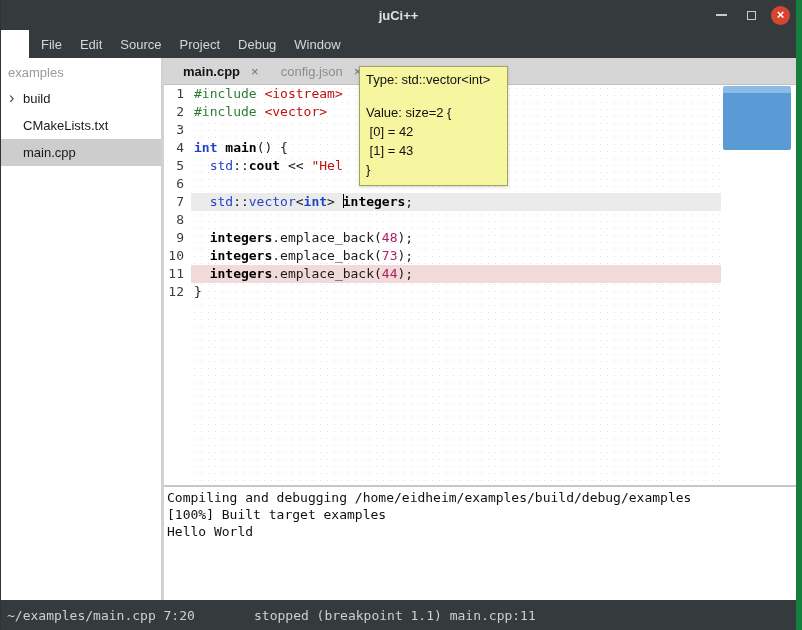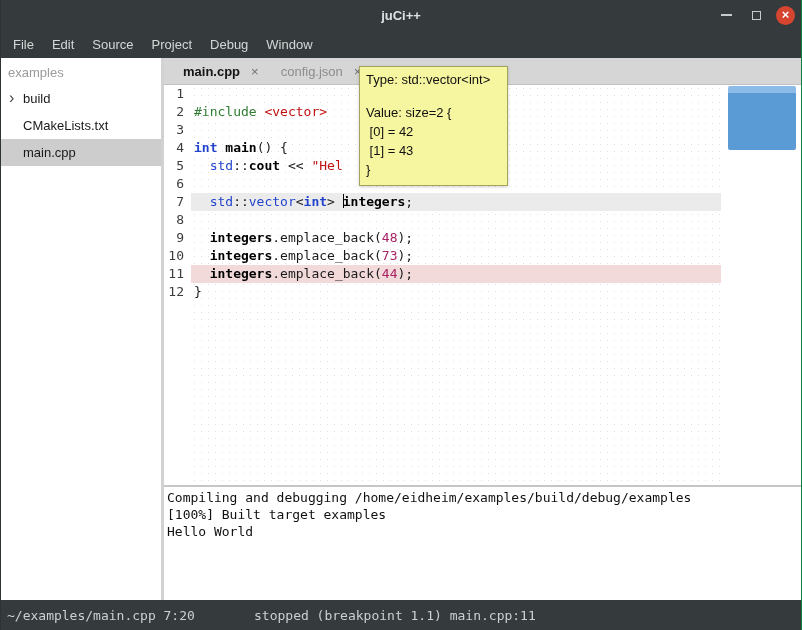--- a/index.html
+++ b/index.html
@@ -1,31 +1,31 @@
 <!DOCTYPE html>
 <html style="--chrome: #353b3d; --accent: #5b9bd5; --tooltip-bg: #f6f6a0; --curline: #ebebeb; --bpline: #f2dada; --selbg: #cdcdcd; --tok-pp: #2e7d32; --tok-str: #c01010; --tok-kw: #2244cc; --tok-type: #2244cc; --tok-ns: #2244cc; --tok-num: #a82264; --tok-pl: #1a1a1a; --tok-var: #000000; --tok-fn: #000000;"><head>
 <meta charset="utf-8">
 <style>
   html,body{margin:0;padding:0;}
   body{width:802px;height:630px;overflow:hidden;font-family:"Liberation Sans",sans-serif;background:#fff;}
   .app{position:absolute;inset:0;display:flex;flex-direction:column;box-sizing:border-box;
-       border-left:1px solid #2e3436;border-right:1px solid #15803d;}
+       border-left:1px solid #2e3436;border-right:6px solid #15803d;}
 
   
   .titlebar{flex:0 0 30px;background:var(--chrome);position:relative;display:flex;align-items:center;}
   .title{position:absolute;left:0;right:0;text-align:center;color:#dfe2e2;font-weight:bold;font-size:13px;}
   .win-controls{position:absolute;right:6px;top:0;height:30px;display:flex;align-items:center;gap:10px;z-index:2;}
   .wc{width:20px;height:20px;display:flex;align-items:center;justify-content:center;}
   .ic-min{width:11px;height:2px;background:#c7cbcb;display:block;}
   .ic-max{width:9px;height:9px;border:1px solid #c7cbcb;display:block;box-sizing:border-box;}
   .wc-close{width:19px;height:19px;border-radius:50%;background:#d6452f;display:flex;align-items:center;justify-content:center;}
   .wc-close span{color:#fff;font-size:13px;font-weight:bold;line-height:1;margin-top:-1px;}
 
   
-  .menubar{flex:0 0 28px;background:var(--chrome);display:flex;align-items:center;padding-left:3px;}
+  .menubar{flex:0 0 28px;background:var(--chrome);display:flex;align-items:center;padding-left:3px;margin-left:28px;}
   .menu-item{color:#d4d7d7;font-size:13px;padding:5px 9px;}
 
   
   .main{flex:1;display:flex;min-height:0;}
   .sidebar{flex:0 0 160px;background:#fff;min-width:0;}
   .side-header{color:#9a9a9a;font-size:13px;padding:7px 7px 6px;height:14px;}
   .tree-item{height:27px;display:flex;align-items:center;font-size:13px;color:#1a1a1a;padding-left:22px;position:relative;}
   .tree-item.selected{background:var(--selbg);}
   .expander{position:absolute;left:8px;top:50%;transform:translateY(-56%);font-size:16px;color:#4a4a4a;}
   .vsep{flex:0 0 3px;background:#d2d2d2;}
@@ -137,20 +137,21 @@
             <span class="tab-label">config.json</span>
             <span class="tab-close">×</span>
           </div>
         </div>
 
       <div class="editor-wrap">
         <div class="gridbg"></div>
         <div class="lines">
             <div class="row">
               <span class="ln">1</span>
+              <span class="code"><span class="tok tok-pp">#include </span><span class="tok tok-str">&lt;iostream&gt;</span></span>
             </div>
             <div class="row">
               <span class="ln">2</span>
               <span class="code"><span class="tok tok-pp">#include </span><span class="tok tok-str">&lt;vector&gt;</span></span>
             </div>
             <div class="row">
               <span class="ln">3</span>
               <span class="code"></span>
             </div>
             <div class="row">

